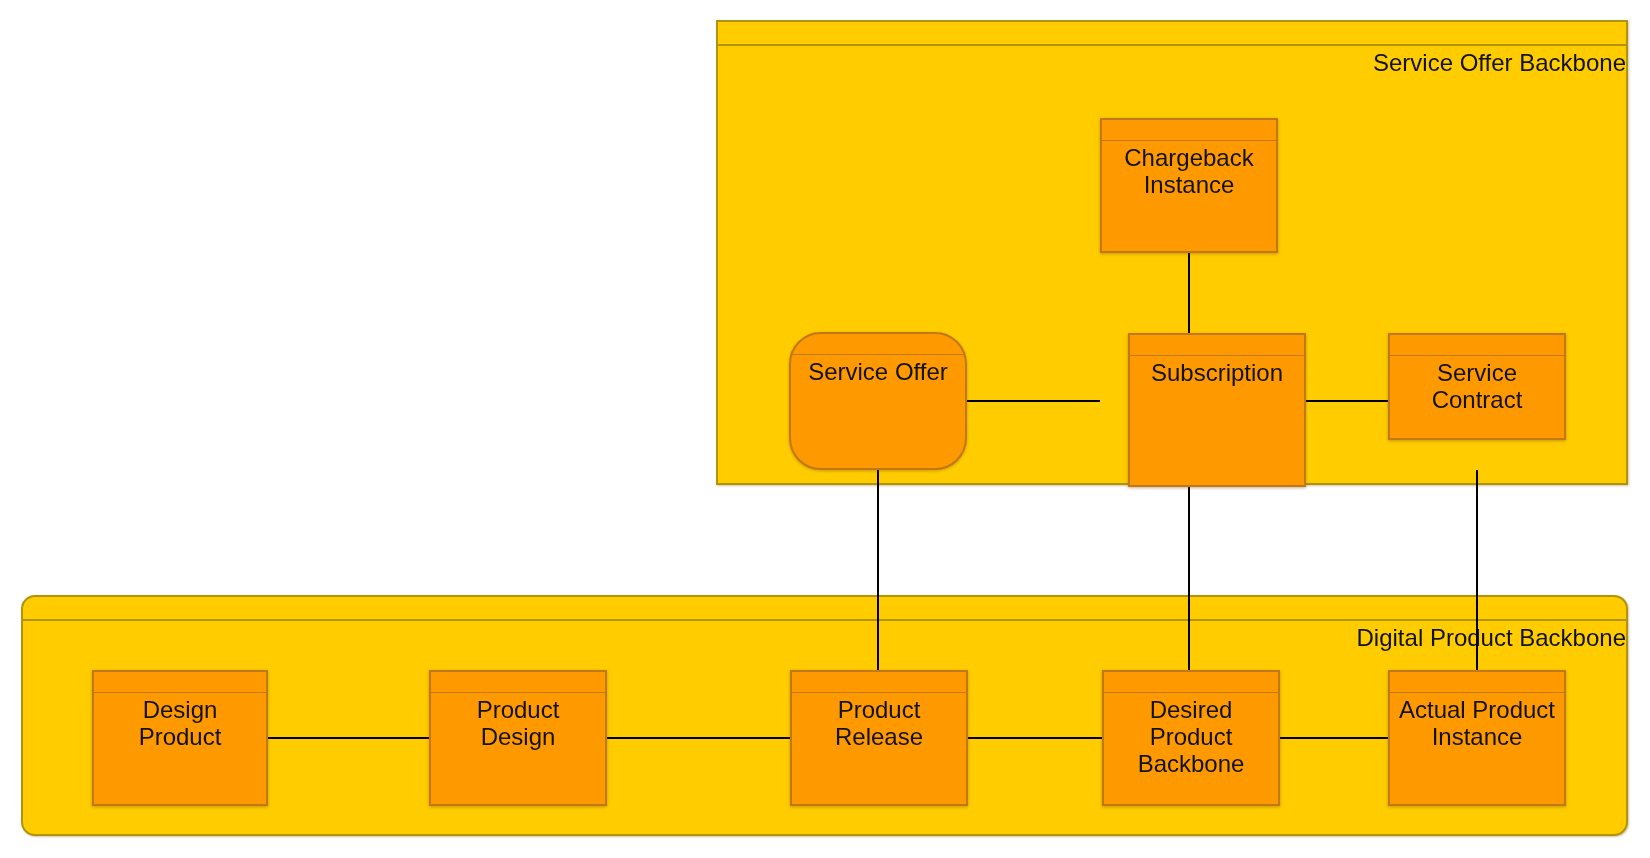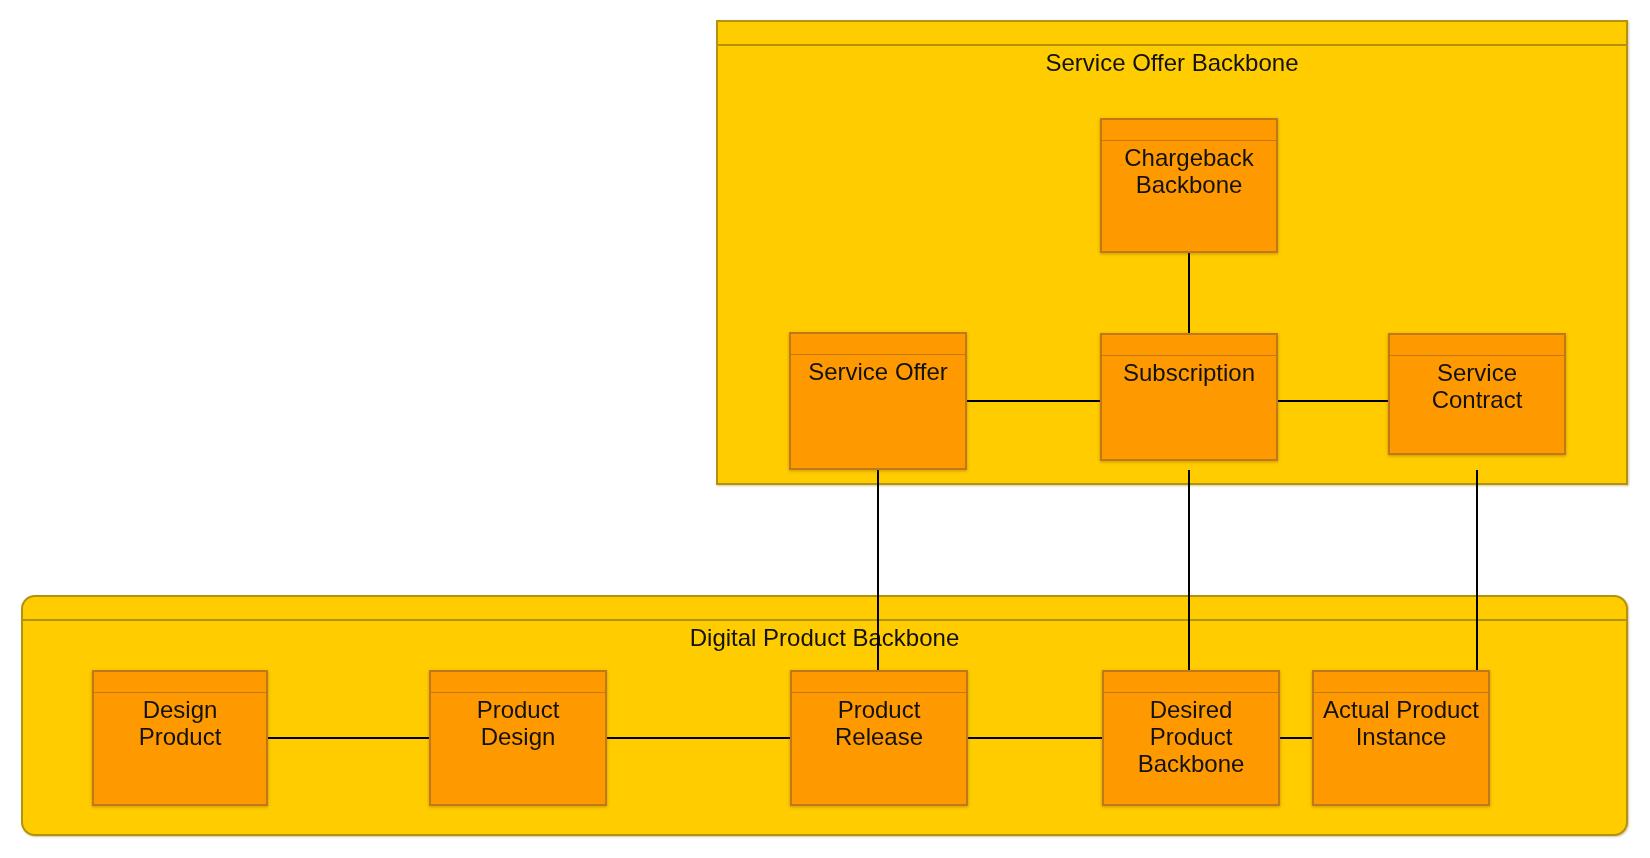--- a/index.html
+++ b/index.html
@@ -9,21 +9,21 @@
   
   .group{
     position:absolute;box-sizing:border-box;z-index:1;
     background:#FFCC00;border:2px solid #B1940E;
     box-shadow:1px 1px 2px rgba(130,95,0,.35);
   }
   .g-top{left:716px;top:20px;width:912px;height:465px;}
   .g-bottom{left:21px;top:595px;width:1607px;height:241px;border-radius:14px;}
   .group-strip{height:22px;border-bottom:2px solid #B1940E;}
   .group-title{
-    margin-top:3px;text-align:center;
+    margin-top:3px;text-align:right;
     font-size:24px;line-height:28px;color:#121212;
   }
 
   
   .edge{position:absolute;background:#000000;z-index:2;}
   .e1{left:1188px;top:253px;width:2px;height:80px;}
   .e2{left:966px;top:400px;width:134px;height:2px;}
   .e3{left:1278px;top:400px;width:110px;height:2px;}
   .e4{left:877px;top:470px;width:2px;height:200px;}
   .e5{left:1188px;top:470px;width:2px;height:200px;}
@@ -39,28 +39,28 @@
     width:178px;height:136px;
     background:#FF9900;border:2px solid #C1781A;
     box-shadow:0 1px 3px rgba(120,75,0,.40);
   }
   .node-strip{height:20px;border-bottom:1px solid #C1781A;}
   .node-label{
     padding-top:3px;text-align:center;
     font-size:24px;line-height:27px;white-space:pre-line;color:#121212;
   }
   .n-chargeback{left:1100px;top:118px;height:135px;}
-  .n-service-offer{left:789px;top:332px;height:138px;}
-  .n-subscription{left:1100px;top:333px;height:128px;}
-  .n-service-contract{left:1388px;top:333px;height:122px;}
+  .n-service-offer{left:789px;top:332px;height:138px;border-radius:32px;}
+  .n-subscription{left:1128px;top:333px;height:154px;}
+  .n-service-contract{left:1388px;top:333px;height:107px;}
   .n-digital-product{left:92px;top:670px;width:176px;}
   .n-product-design{left:429px;top:670px;}
   .n-product-release{left:790px;top:670px;}
   .n-desired{left:1102px;top:670px;}
-  .n-actual{left:1312px;top:670px;}
+  .n-actual{left:1388px;top:670px;}
 </style>
 </head>
 <body>
 
 <div class="stage">
 
   <section class="group g-top">
     <div class="group-strip"></div>
     <div class="group-title">Service Offer Backbone</div>
   </section>
@@ -77,21 +77,21 @@
   <div class="edge e5"></div>
   <div class="edge e6"></div>
   <div class="edge e7"></div>
   <div class="edge e8"></div>
   <div class="edge e9"></div>
   <div class="edge e10"></div>
 
   <div class="node n-chargeback">
     <div class="node-strip"></div>
     <div class="node-label">Chargeback
-Backbone</div>
+Instance</div>
   </div>
 
   <div class="node n-service-offer">
     <div class="node-strip"></div>
     <div class="node-label">Service Offer</div>
   </div>
 
   <div class="node n-subscription">
     <div class="node-strip"></div>
     <div class="node-label">Subscription</div>

